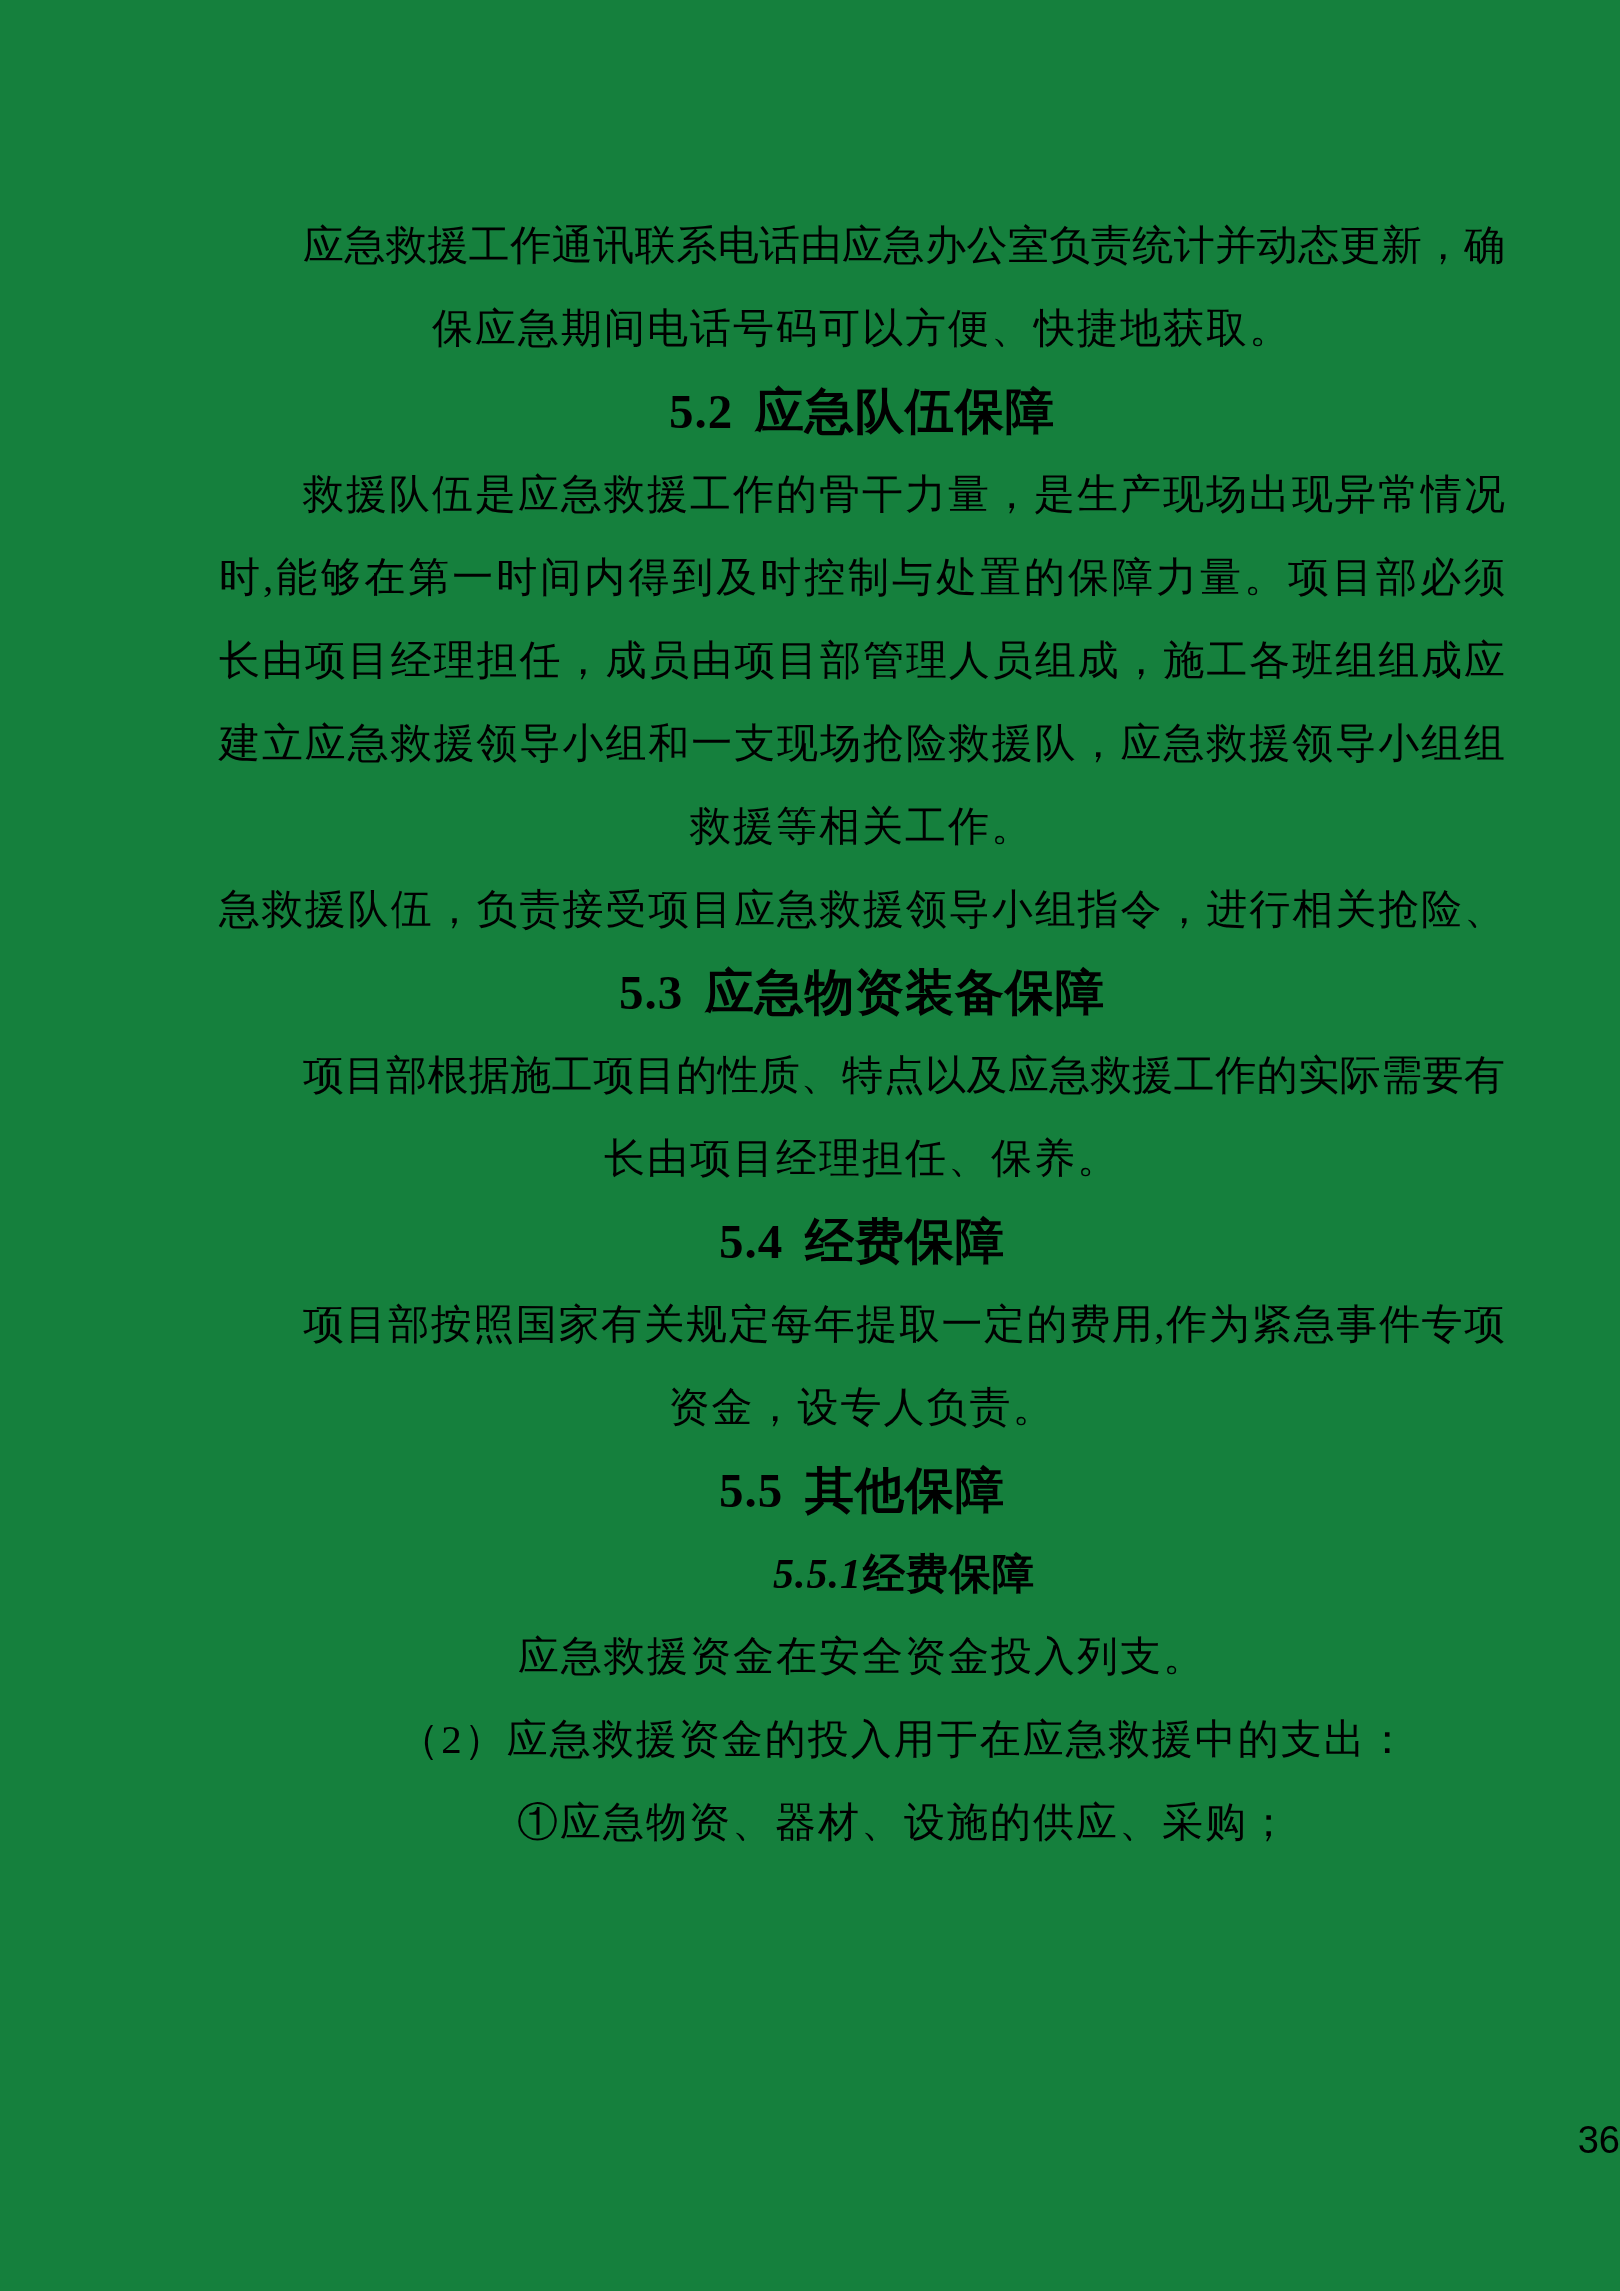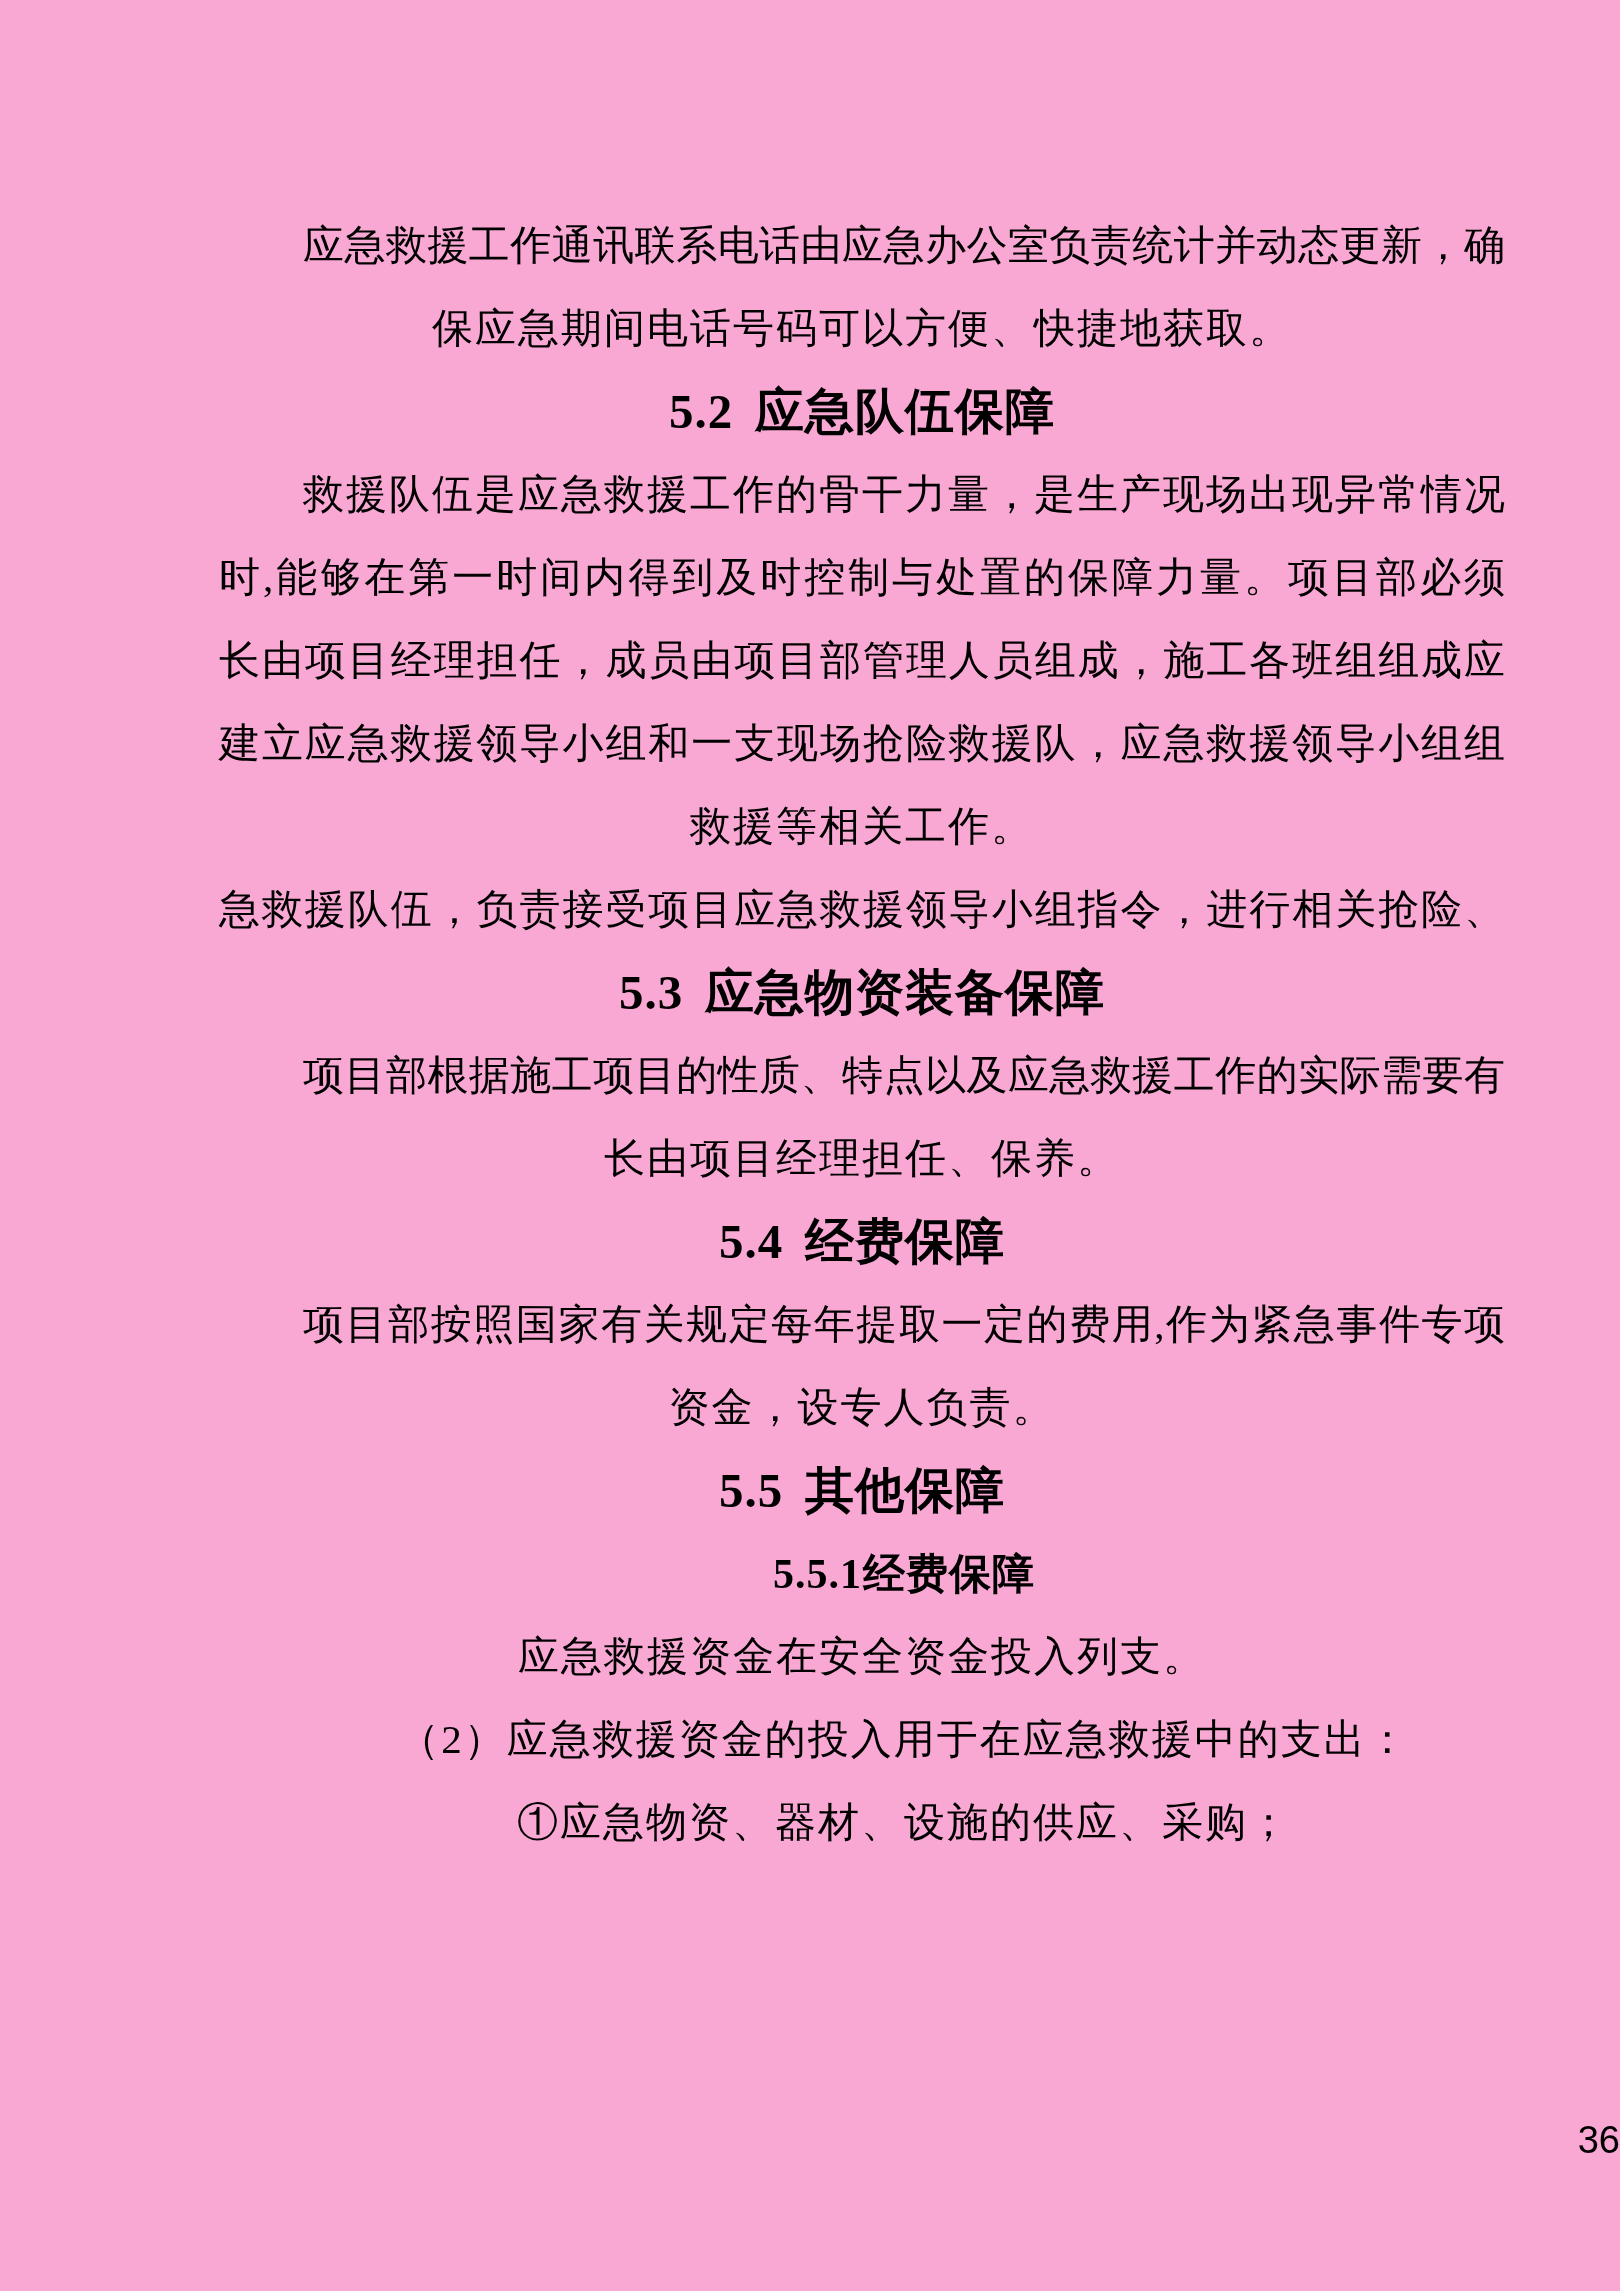--- a/index.html
+++ b/index.html
@@ -4,21 +4,21 @@
 <style>
   html, body {
     margin: 0;
     padding: 0;
     background: #ffffff;
   }
   .page {
     position: relative;
     width: 1620px;
     height: 2292px;
-    background: #f9a8d4;
+    background: #15803d;
     overflow: hidden;
     color: #000000;
     font-family: "Liberation Serif", "DejaVu Serif", serif;
   }
   .content {
     position: absolute;
     left: 219px;
     top: 204px;
     width: 1286px;
   }
@@ -53,20 +53,21 @@
     font-family: "Liberation Sans", "DejaVu Sans", sans-serif;
   }
   .h3 {
     font-weight: bold;
     font-size: 42px;
     letter-spacing: 1px;
   }
   .h3 .hnum {
     font-family: "Liberation Serif", "DejaVu Serif", serif;
     margin-right: 1px;
+    font-style: italic;
   }
   .h3 .htitle {
     font-family: "Liberation Sans", "DejaVu Sans", sans-serif;
   }
   .page-footer {
     position: absolute;
     left: 0;
     top: 2123px;
     width: 100%;
     text-align: right;

